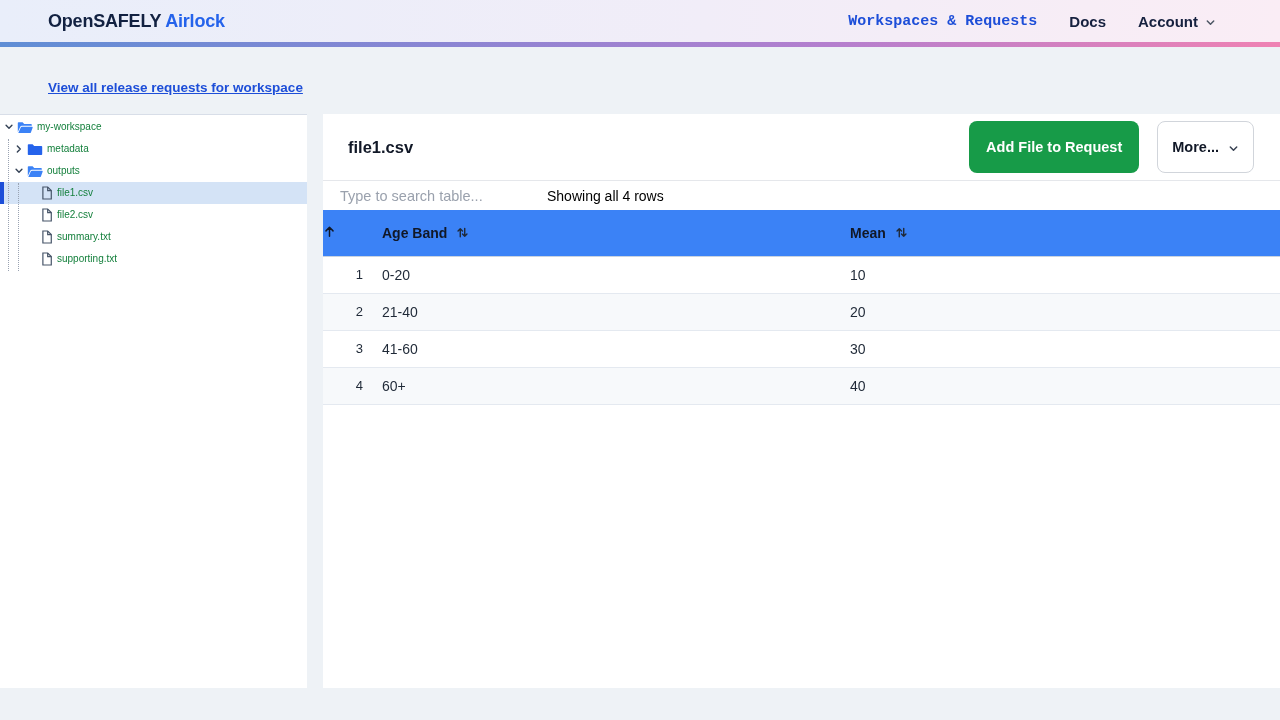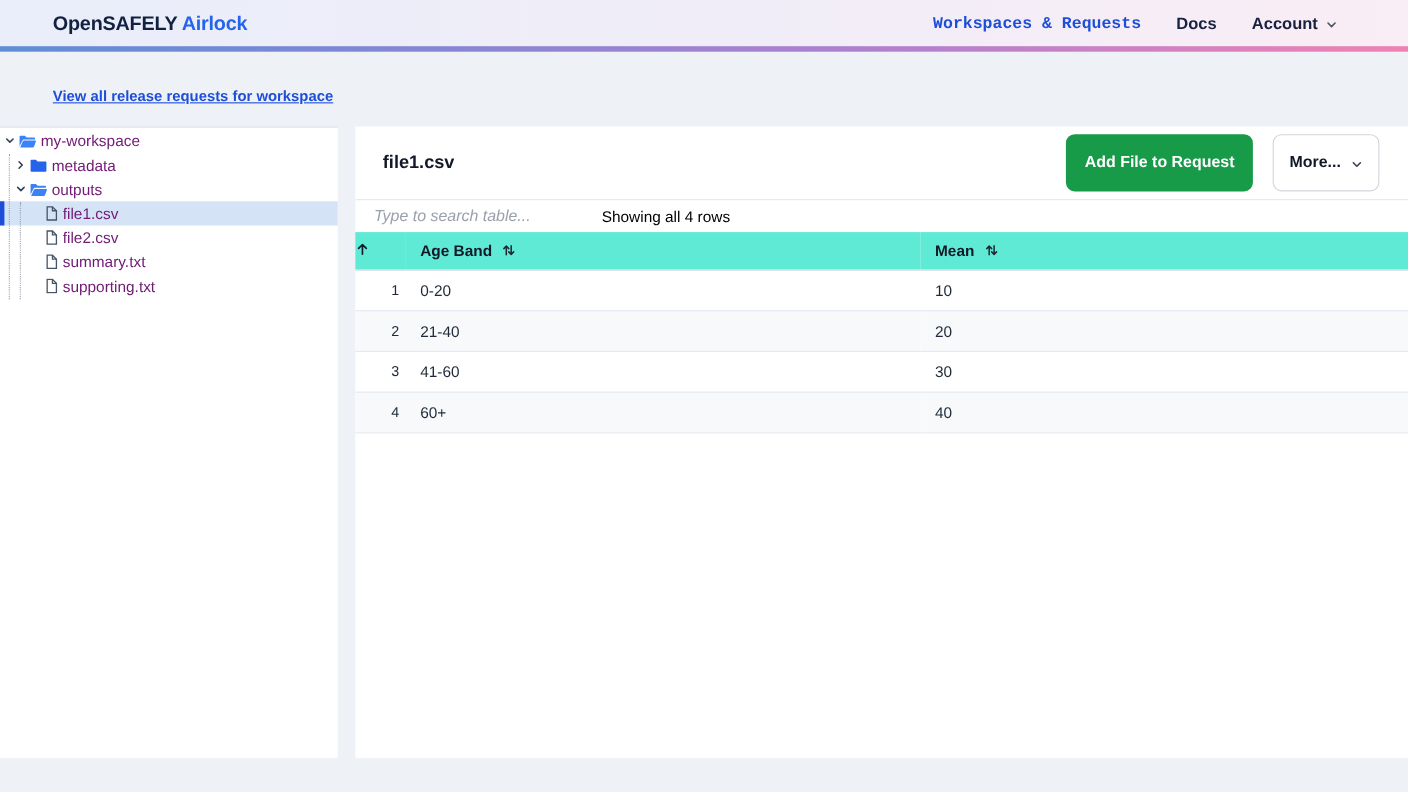--- a/index.html
+++ b/index.html
@@ -46,21 +46,21 @@
   .sidebar {
     width: 307px; flex-shrink: 0;
     background: #ffffff;
     border-top: 1px solid #d8dee8;
     padding-top: 1px;
     position: relative;
   }
   .main-panel { flex: 1; background: #ffffff; margin-left: 16px; }
 
   
-  .tree { position: relative; font-size: 14px; color: #701a75; }
+  .tree { position: relative; font-size: 10px; color: #15803d; }
   .tree-guide { position: absolute; width: 0; border-left: 1px dotted #9aa3b2; z-index: 2; }
   .guide-root { left: 8px; top: 23px; height: 132px; }
   .guide-outputs { left: 18px; top: 67px; height: 88px; }
   .tree-item {
     height: 22px; display: flex; align-items: center;
     cursor: pointer; position: relative; white-space: nowrap;
   }
   .tree-item.depth-0 { padding-left: 3px; }
   .tree-item.depth-1 { padding-left: 13px; }
   .tree-item.depth-2 { padding-left: 41px; }
@@ -91,31 +91,31 @@
   .btn-more {
     background: #ffffff; color: #111827; border: 1px solid #d1d5db; padding: 16px 14px;
     display: flex; align-items: center; gap: 9px;
   }
   .btn-more .nav-chevron { color: #374151; }
 
   
   .table-controls { height: 29px; display: flex; align-items: center; padding-left: 17px; }
   .search-input {
     border: none; outline: none; background: transparent;
-    font-family: inherit; font-size: 14.5px; color: #b91c1c; width: 207px; font-style: italic;
+    font-family: inherit; font-size: 14.5px; color: #b91c1c; width: 207px;
   }
   .search-input::placeholder { color: #9aa1ad; }
   .row-count { font-size: 14px; color: #000000; }
 
   
   .data-table { width: 100%; border-collapse: collapse; font-size: 14px; }
   .data-table col.col-num { width: 46px; }
   .data-table col.col-age { width: 468px; }
   .data-table thead th {
-    background: #5eead4; height: 34px; text-align: left;
+    background: #3b82f6; height: 46px; text-align: left;
     font-weight: 700; color: #111827; border-bottom: 1px solid #c9d3e0;
     cursor: pointer;
   }
   .th-num, .td-num { text-align: right; padding-right: 6px; }
   .th-cell { display: flex; align-items: center; gap: 9px; }
   .pad-left { padding-left: 13px; }
   .sort-icon { display: inline-flex; color: #1f2937; }
   .asc-icon { display: inline-flex; color: #111827; }
   .data-table tbody td { height: 37px; border-bottom: 1px solid #e4e9f0; color: #1f2937; }
   .data-table tbody tr:nth-child(even) { background: #f7f9fb; }

